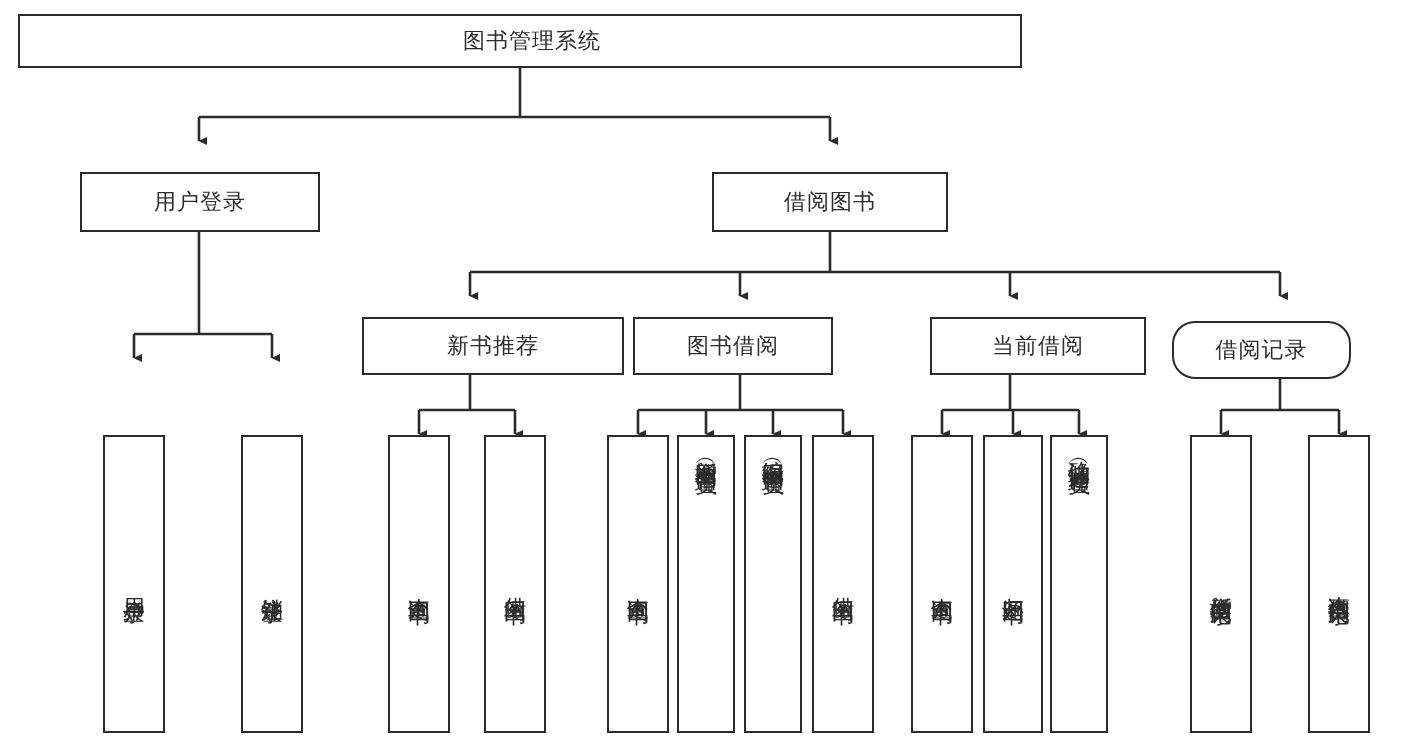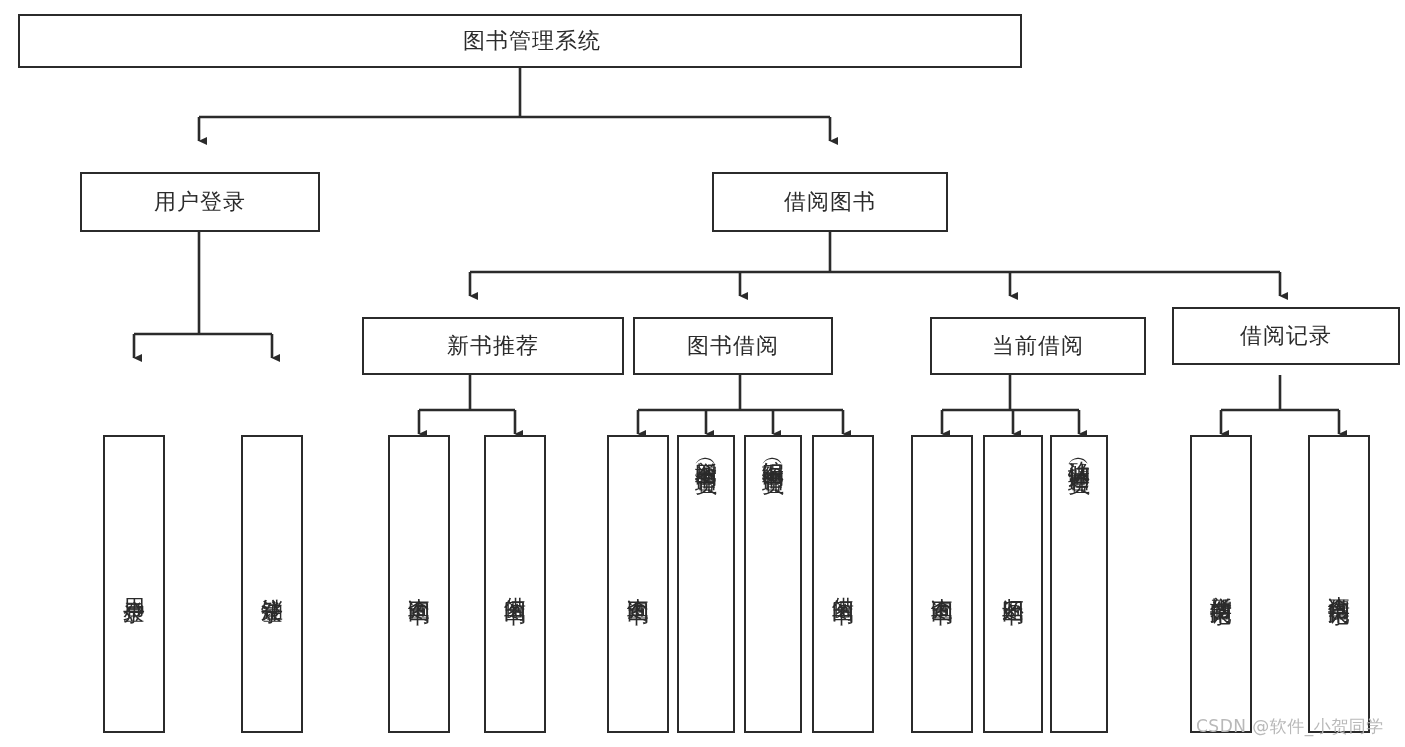--- a/index.html
+++ b/index.html
@@ -127,21 +127,21 @@
       </div>
       <div class="node node-h" style="left: 362px; top: 317px; width: 262px; height: 58px;">
         <span class="label">新书推荐</span>
       </div>
       <div class="node node-h" style="left: 633px; top: 317px; width: 200px; height: 58px;">
         <span class="label">图书借阅</span>
       </div>
       <div class="node node-h" style="left: 902px; top: 317px; width: 216px; height: 58px; margin-left: 28px;">
         <span class="label">当前借阅</span>
       </div>
-      <div class="node node-h" style="left: 1172px; top: 307px; width: 228px; height: 58px;">
+      <div class="node node-h" style="left: 1172px; top: 321px; width: 179px; height: 58px; border-radius: 23px;">
         <span class="label">借阅记录</span>
       </div>
       <div class="node node-v center-v" style="left: 103px; top: 435px; width: 62px; height: 298px;">
         <span class="label">用户登录</span>
       </div>
       <div class="node node-v center-v" style="left: 241px; top: 435px; width: 62px; height: 298px;">
         <span class="label">注销登录</span>
       </div>
       <div class="node node-v center-v" style="left: 388px; top: 435px; width: 62px; height: 298px;">
         <span class="label">查询图书</span>
@@ -171,15 +171,14 @@
         <span class="label">确认归还（管理员）</span>
       </div>
       <div class="node node-v center-v" style="left: 1190px; top: 435px; width: 62px; height: 298px;">
         <span class="label">新增借阅记录</span>
       </div>
       <div class="node node-v center-v" style="left: 1308px; top: 435px; width: 62px; height: 298px;">
         <span class="label">查询借阅记录</span>
       </div>
     </div>
 
-  <div class="watermark" style="left: 1196px; top: 715px;">CSDN @软件_小贺同学</div>
 
 </div>
 
 </body></html>

